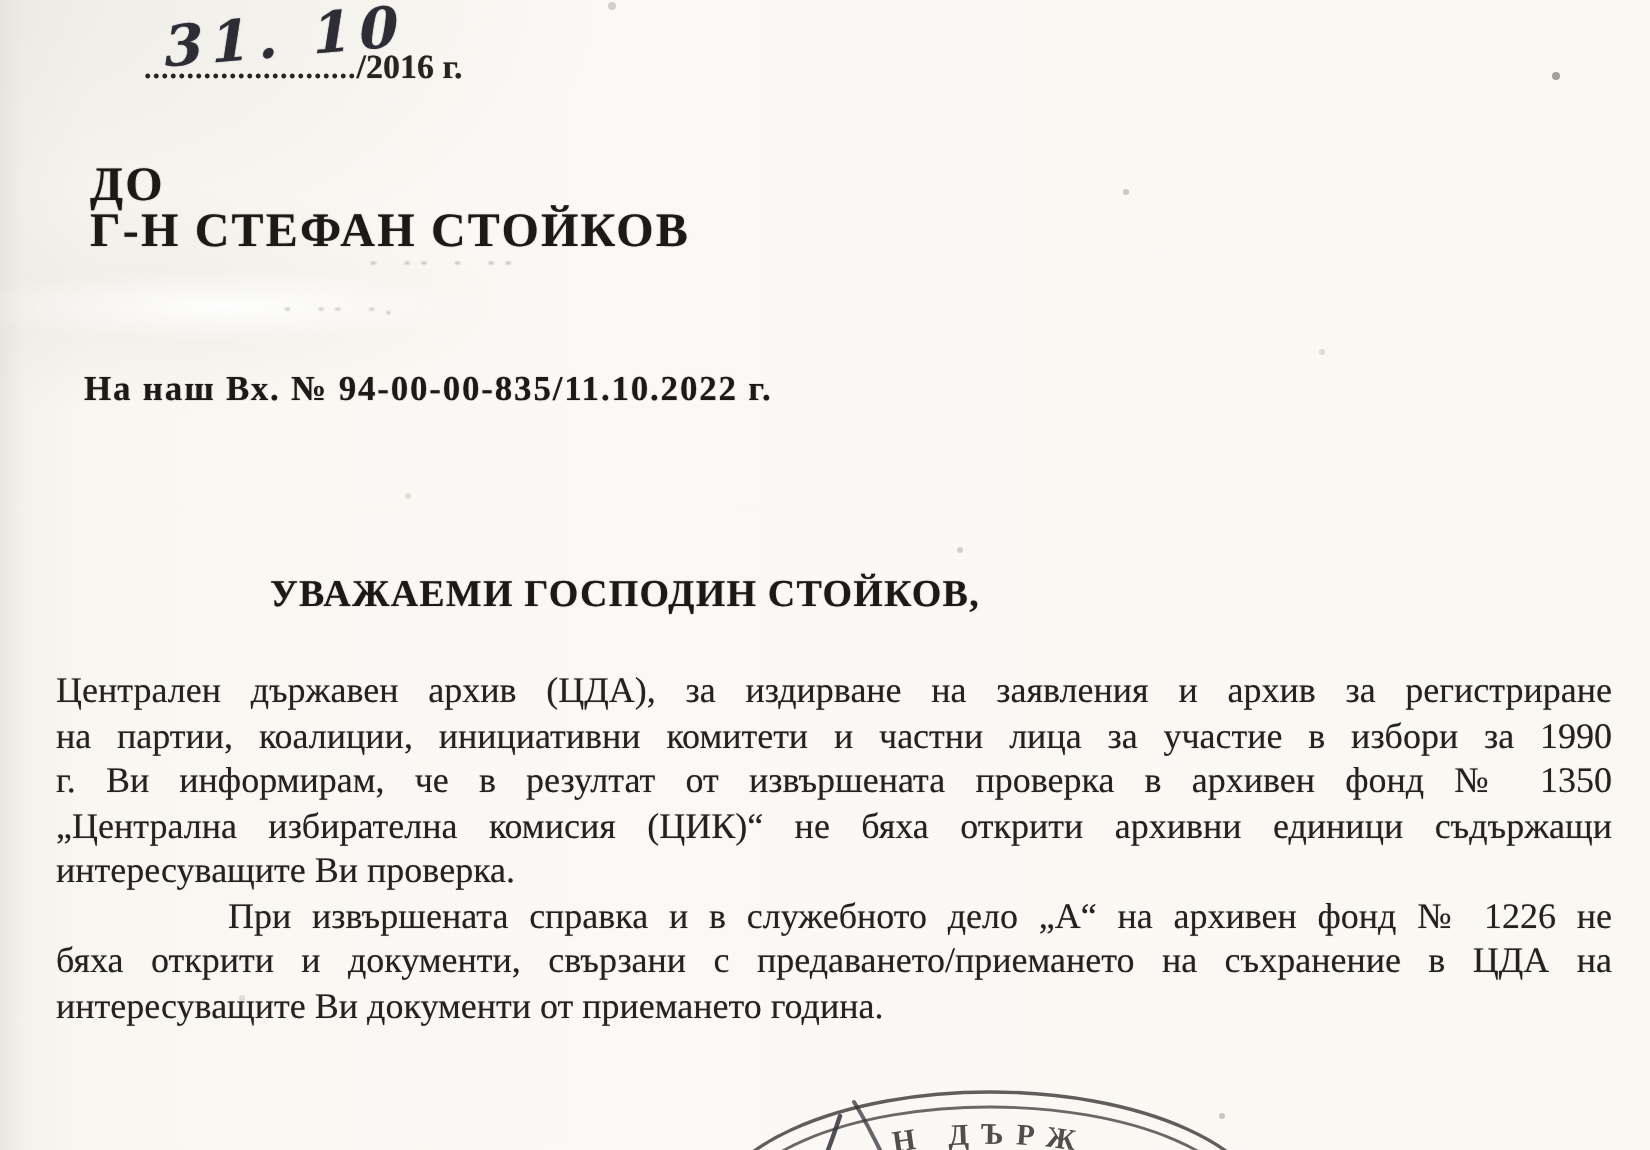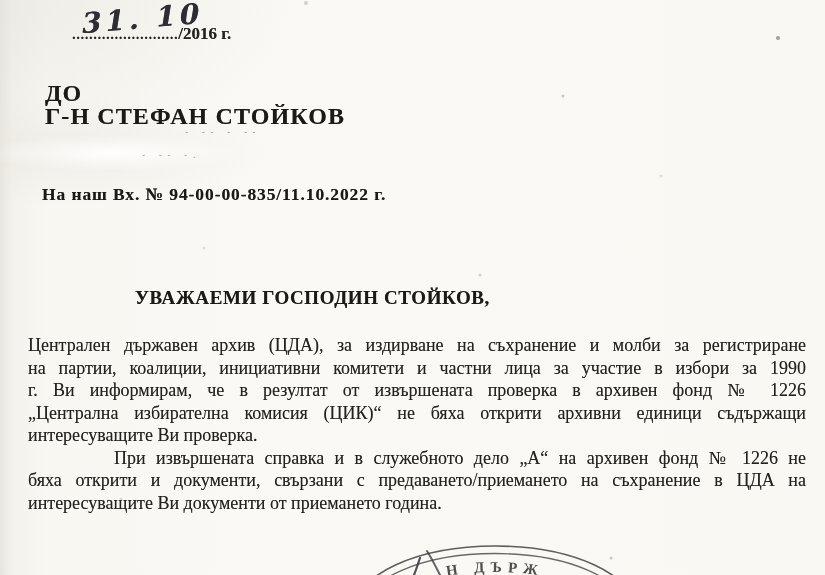--- a/index.html
+++ b/index.html
@@ -117,23 +117,23 @@
   <div class="recipient">
     <div>ДО</div>
     <div>Г-Н СТЕФАН СТОЙКОВ</div>
   </div>
 
   <div class="ref-line">На наш Вх. № 94-00-00-835/11.10.2022 г.</div>
 
   <div class="salutation">УВАЖАЕМИ ГОСПОДИН СТОЙКОВ,</div>
 
   <div class="body-text">
-    <div class="bline">Централен държавен архив (ЦДА), за издирване на съхранение и молби за регистриране</div>
+    <div class="bline">Централен държавен архив (ЦДА), за издирване на заявления и архив за регистриране</div>
     <div class="bline">на партии, коалиции, инициативни комитети и частни лица за участие в избори за 1990</div>
-    <div class="bline">г. Ви информирам, че в резултат от извършената проверка в архивен фонд № 1226</div>
+    <div class="bline">г. Ви информирам, че в резултат от извършената проверка в архивен фонд № 1350</div>
     <div class="bline">„Централна избирателна комисия (ЦИК)“ не бяха открити архивни единици съдържащи</div>
     <div class="bline last">интересуващите Ви проверка.</div>
     <div class="bline indent">При извършената справка и в служебното дело „А“ на архивен фонд № 1226 не</div>
     <div class="bline">бяха открити и документи, свързани с предаването/приемането на съхранение в ЦДА на</div>
     <div class="bline last">интересуващите Ви документи от приемането година.</div>
   </div>
 
   <svg class="stamp-svg" width="290" height="140" viewBox="0 0 290 140" aria-hidden="true">
     <defs>
       <path id="stamp-text-arc" d="M 27 78 A 118 48 0 0 1 263 78" fill="none"></path>

